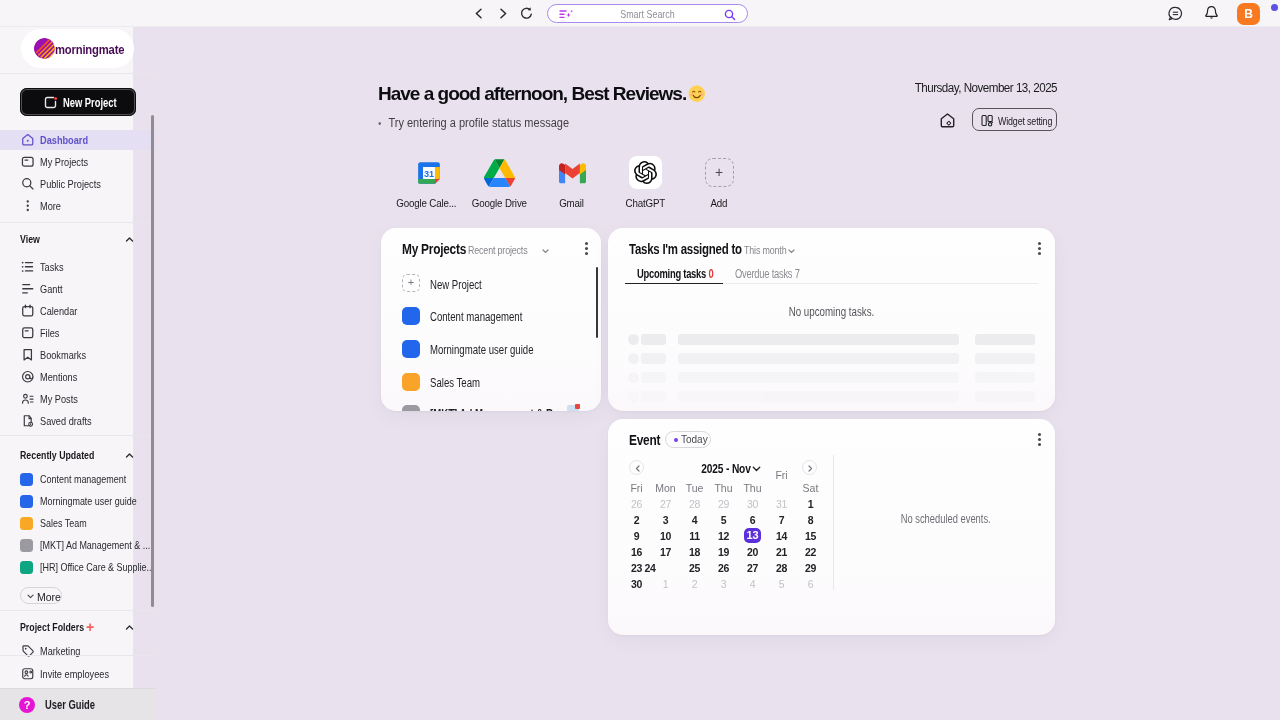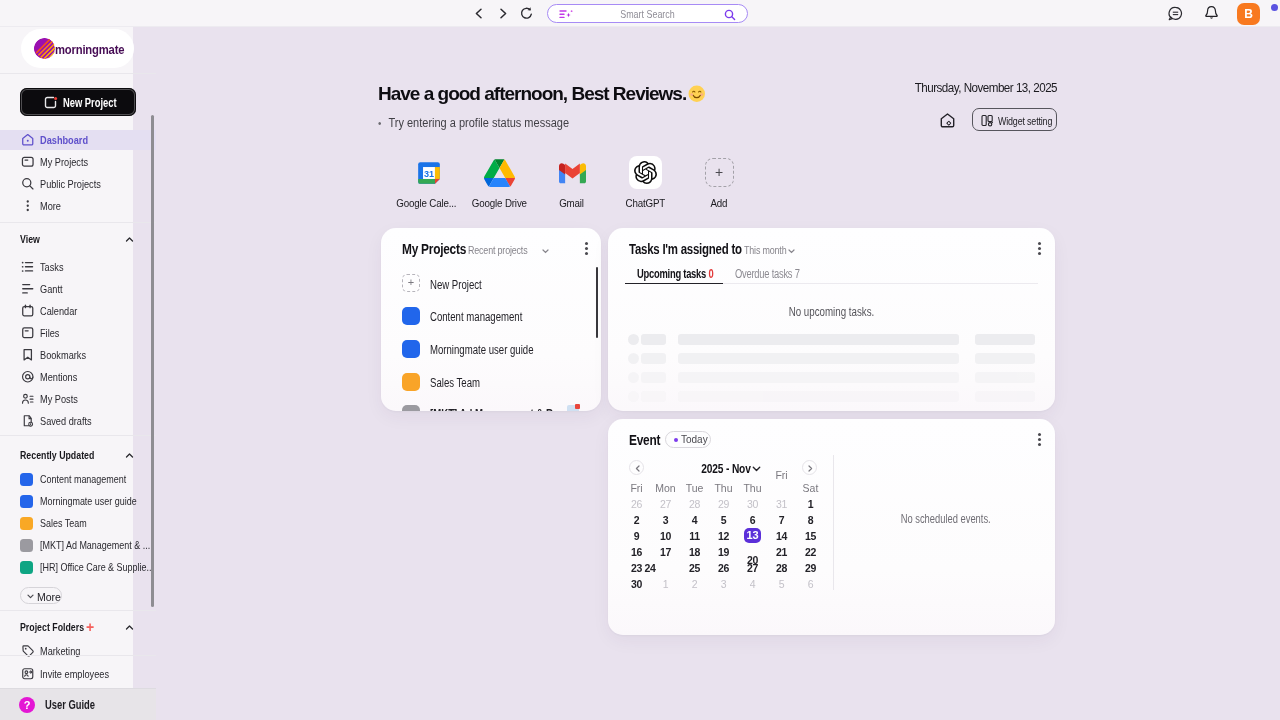--- a/index.html
+++ b/index.html
@@ -468,21 +468,21 @@
     <div class="daynum" style="left:43.5px;top:111px">10</div>
     <div class="daynum" style="left:72.5px;top:111px">11</div>
     <div class="daynum" style="left:101.5px;top:111px">12</div>
     <div class="abs" style="left:136.0px;top:109px;width:17px;height:15px;background:#5b2fd9;border-radius:5px;color:#fff;font-size:11px;font-weight:bold;text-align:center;line-height:15px">13</div>
     <div class="daynum" style="left:159.5px;top:111px">14</div>
     <div class="daynum" style="left:188.5px;top:111px">15</div>
     <div class="daynum" style="left:14.5px;top:127px">16</div>
     <div class="daynum" style="left:43.5px;top:127px">17</div>
     <div class="daynum" style="left:72.5px;top:127px">18</div>
     <div class="daynum" style="left:101.5px;top:127px">19</div>
-    <div class="daynum" style="left:130.5px;top:135px">20</div>
+    <div class="daynum" style="left:130.5px;top:127px">20</div>
     <div class="daynum" style="left:159.5px;top:127px">21</div>
     <div class="daynum" style="left:188.5px;top:127px">22</div>
     <div class="daynum" style="left:14.5px;top:143px">23</div>
     <div class="daynum" style="left:28px;top:143px">24</div>
     <div class="daynum" style="left:72.5px;top:143px">25</div>
     <div class="daynum" style="left:101.5px;top:143px">26</div>
     <div class="daynum" style="left:130.5px;top:143px">27</div>
     <div class="daynum" style="left:159.5px;top:143px">28</div>
     <div class="daynum" style="left:188.5px;top:143px">29</div>
     <div class="daynum" style="left:14.5px;top:159px">30</div>

